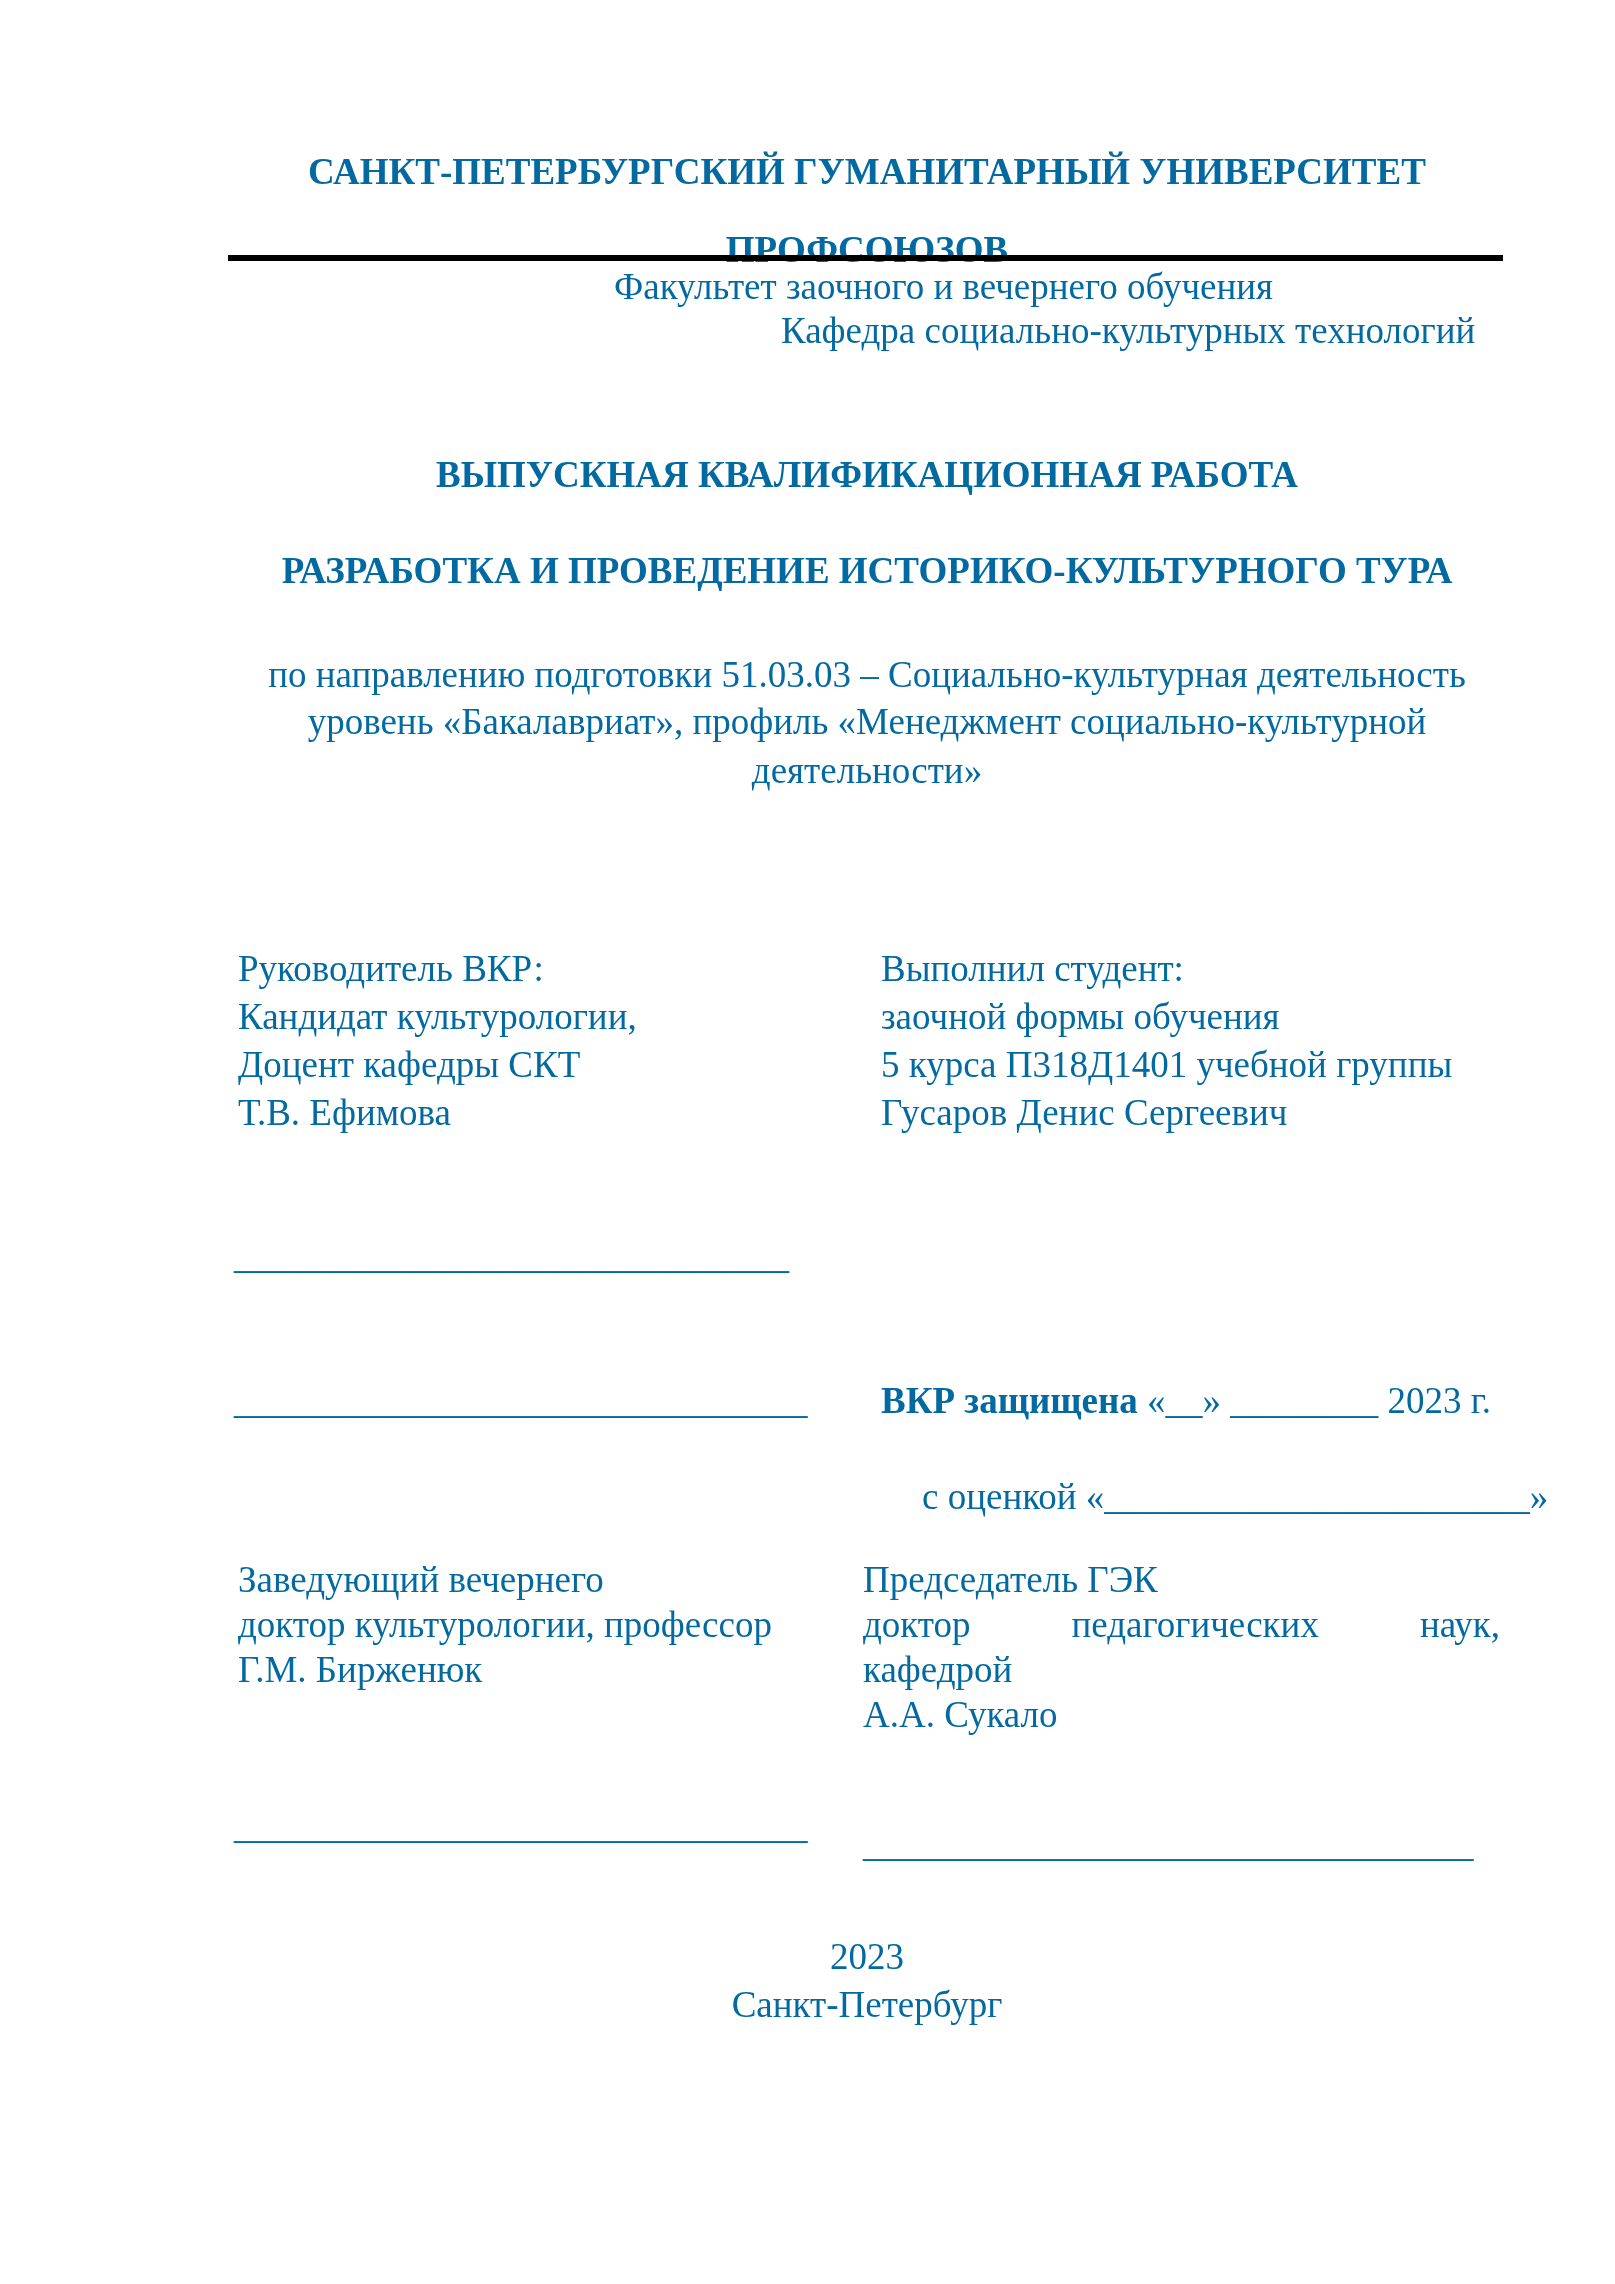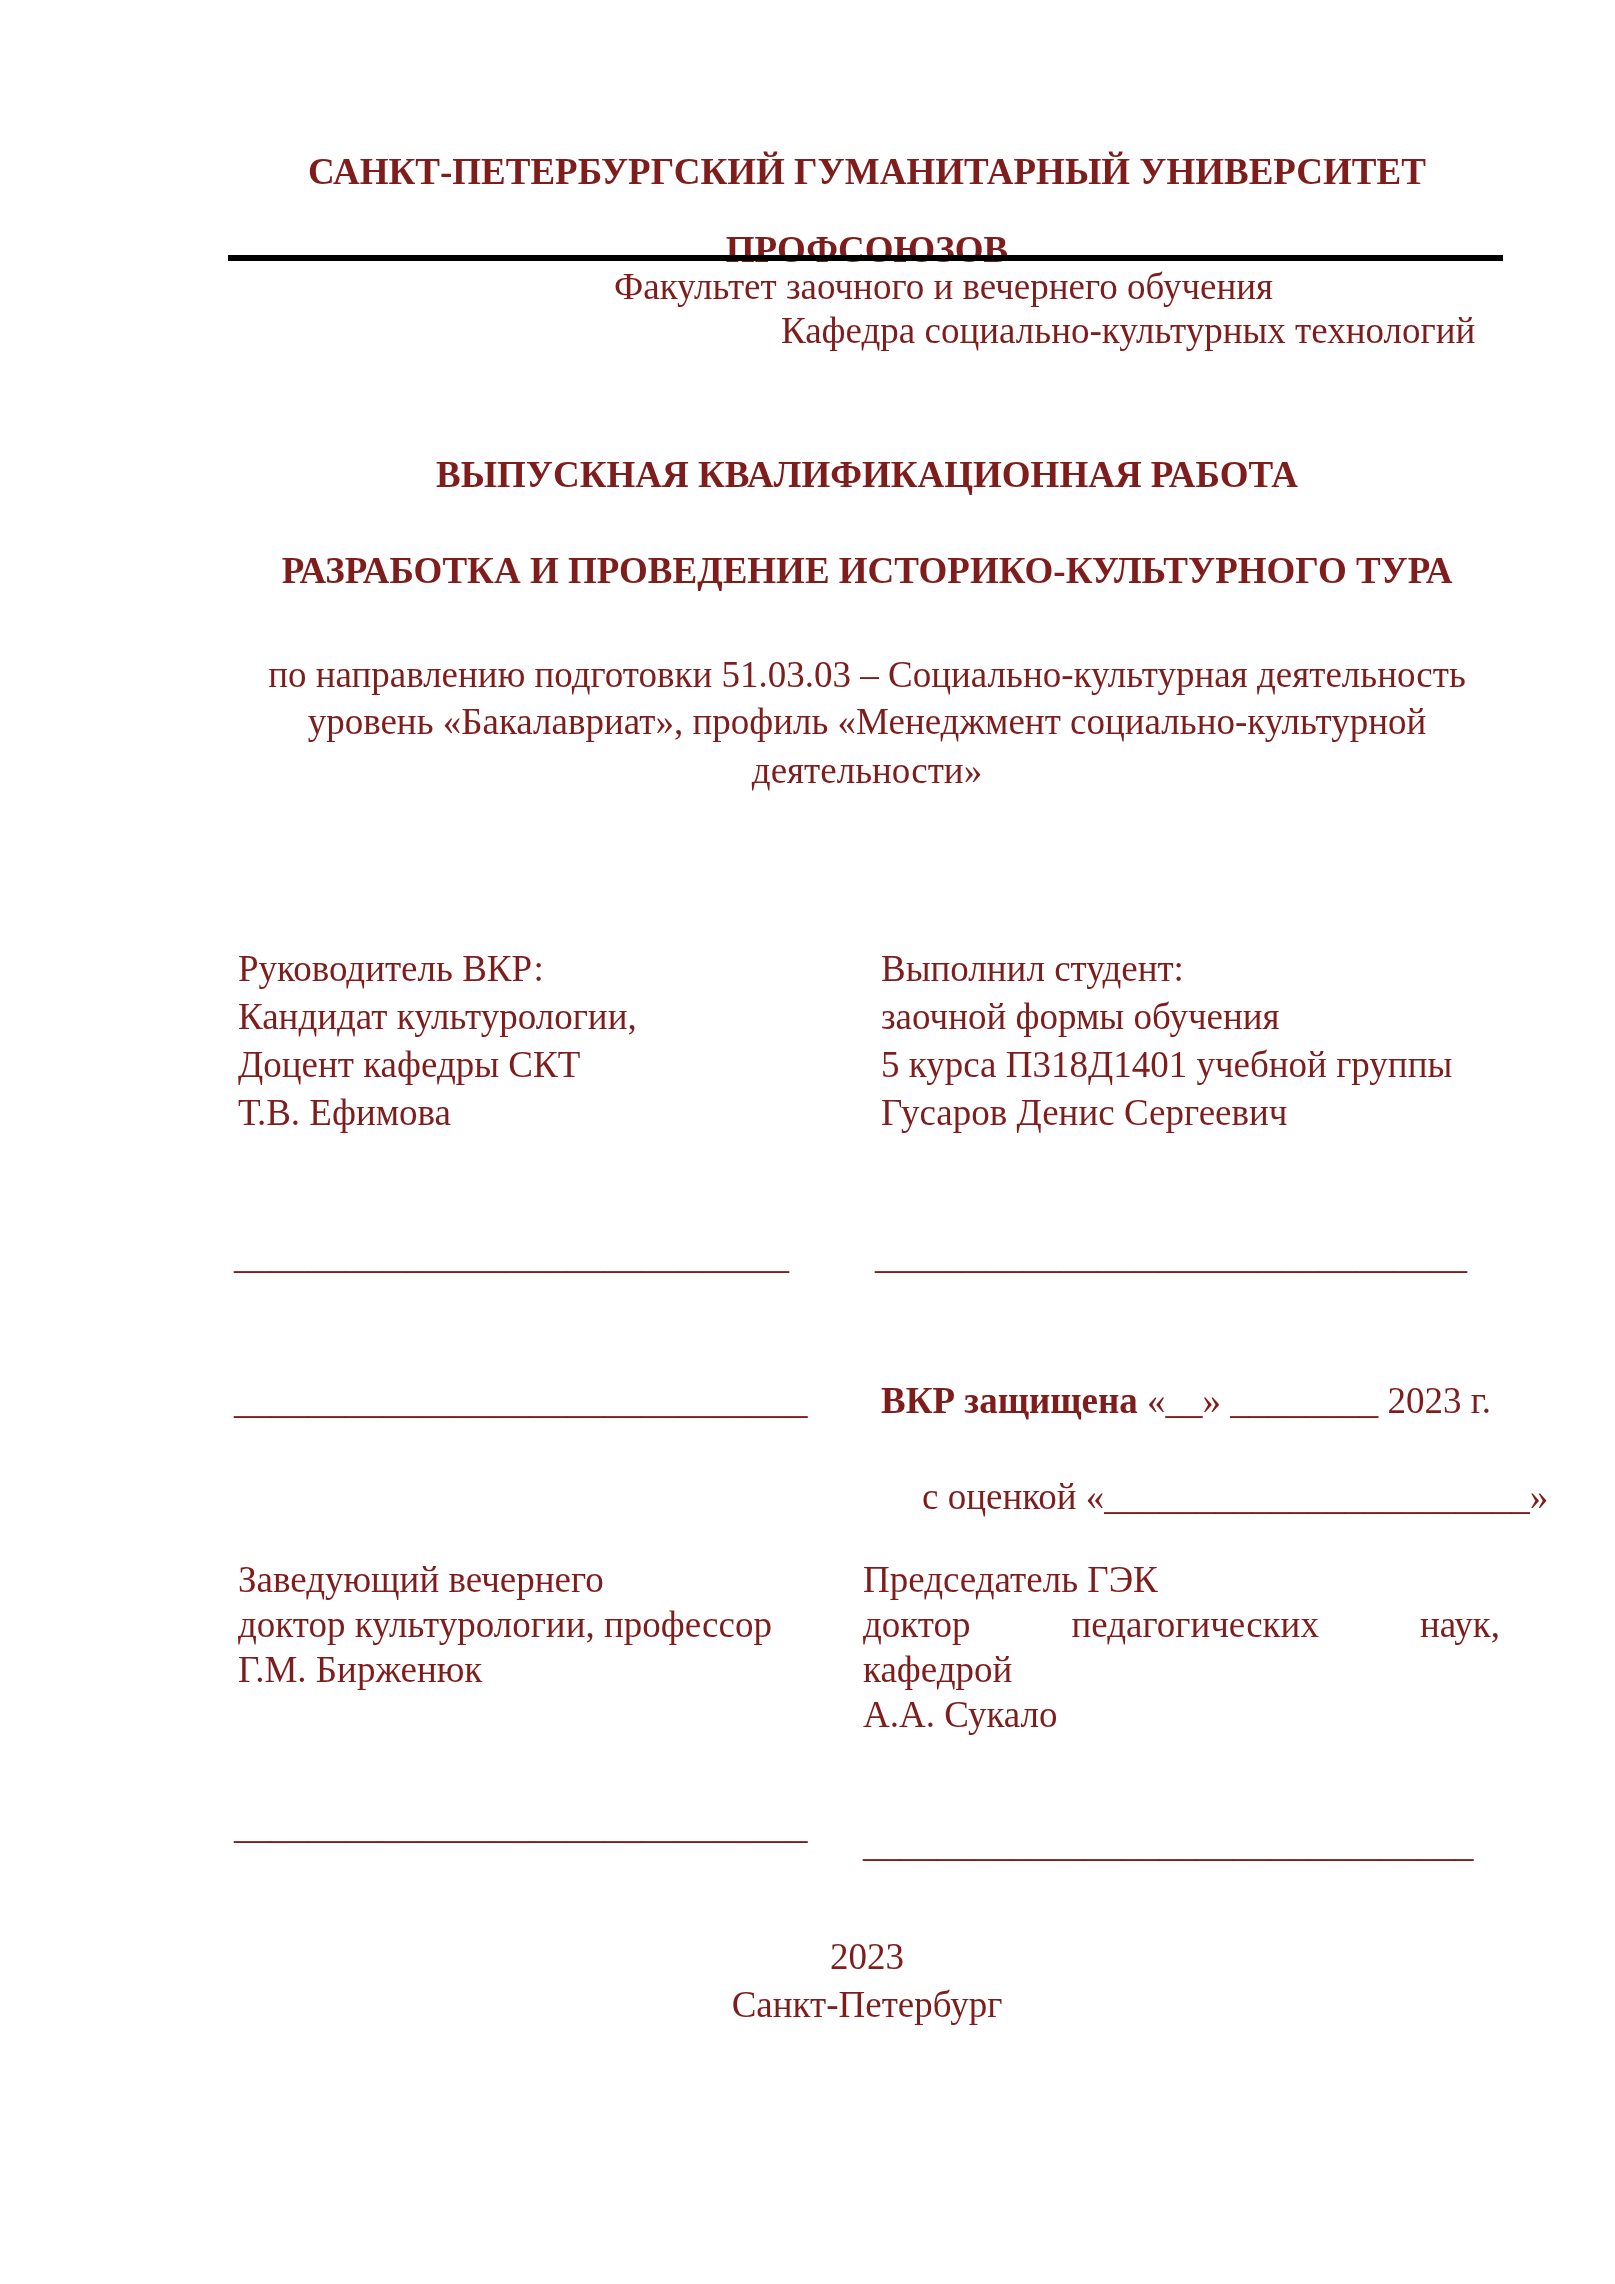--- a/index.html
+++ b/index.html
@@ -2,21 +2,21 @@
 <html style="font-size:12.5px"><head>
 <meta charset="utf-8">
 <style>
   html,body{margin:0;padding:0;background:#888;}
   .page{
     position:relative;
     width:1616px;
     height:2284px;
     margin:0 auto;
     background:#ffffff;
-    color:#7f1d1d;
+    color:#0369a1;
     font-family:"Liberation Serif", serif;
     font-size:37px;
     line-height:37px;
   }
   .abs{position:absolute;white-space:nowrap;}
   .center{left:234px;width:1266px;text-align:center;white-space:normal;}
   .bold{font-weight:bold;}
   .rule{position:absolute;background:#000000;}
   .col{position:absolute;line-height:48px;}
   .col2{position:absolute;line-height:45px;}
@@ -49,21 +49,20 @@
   </div>
 
   <div class="col" style="top:945px;left:881px;width:619px;">
     <div>Выполнил студент:</div>
     <div>заочной формы обучения</div>
     <div>5 курса П318Д1401 учебной группы</div>
     <div>Гусаров Денис Сергеевич</div>
   </div>
 
   <div class="abs" style="top:1237px;left:234px;">______________________________</div>
-  <div class="abs" style="top:1237px;left:875px;">________________________________</div>
 
   <div class="abs" style="top:1382px;left:234px;">_______________________________</div>
   <div class="abs" style="top:1382px;left:881px;">
     <span class="bold">ВКР защищена</span><span> «__» ________ 2023 г.</span>
   </div>
 
   <div class="abs" style="top:1478px;left:922px;">с оценкой «_______________________»</div>
 
   <div class="col2" style="top:1557px;left:238px;width:617px;">
     <div>Заведующий вечернего</div>

